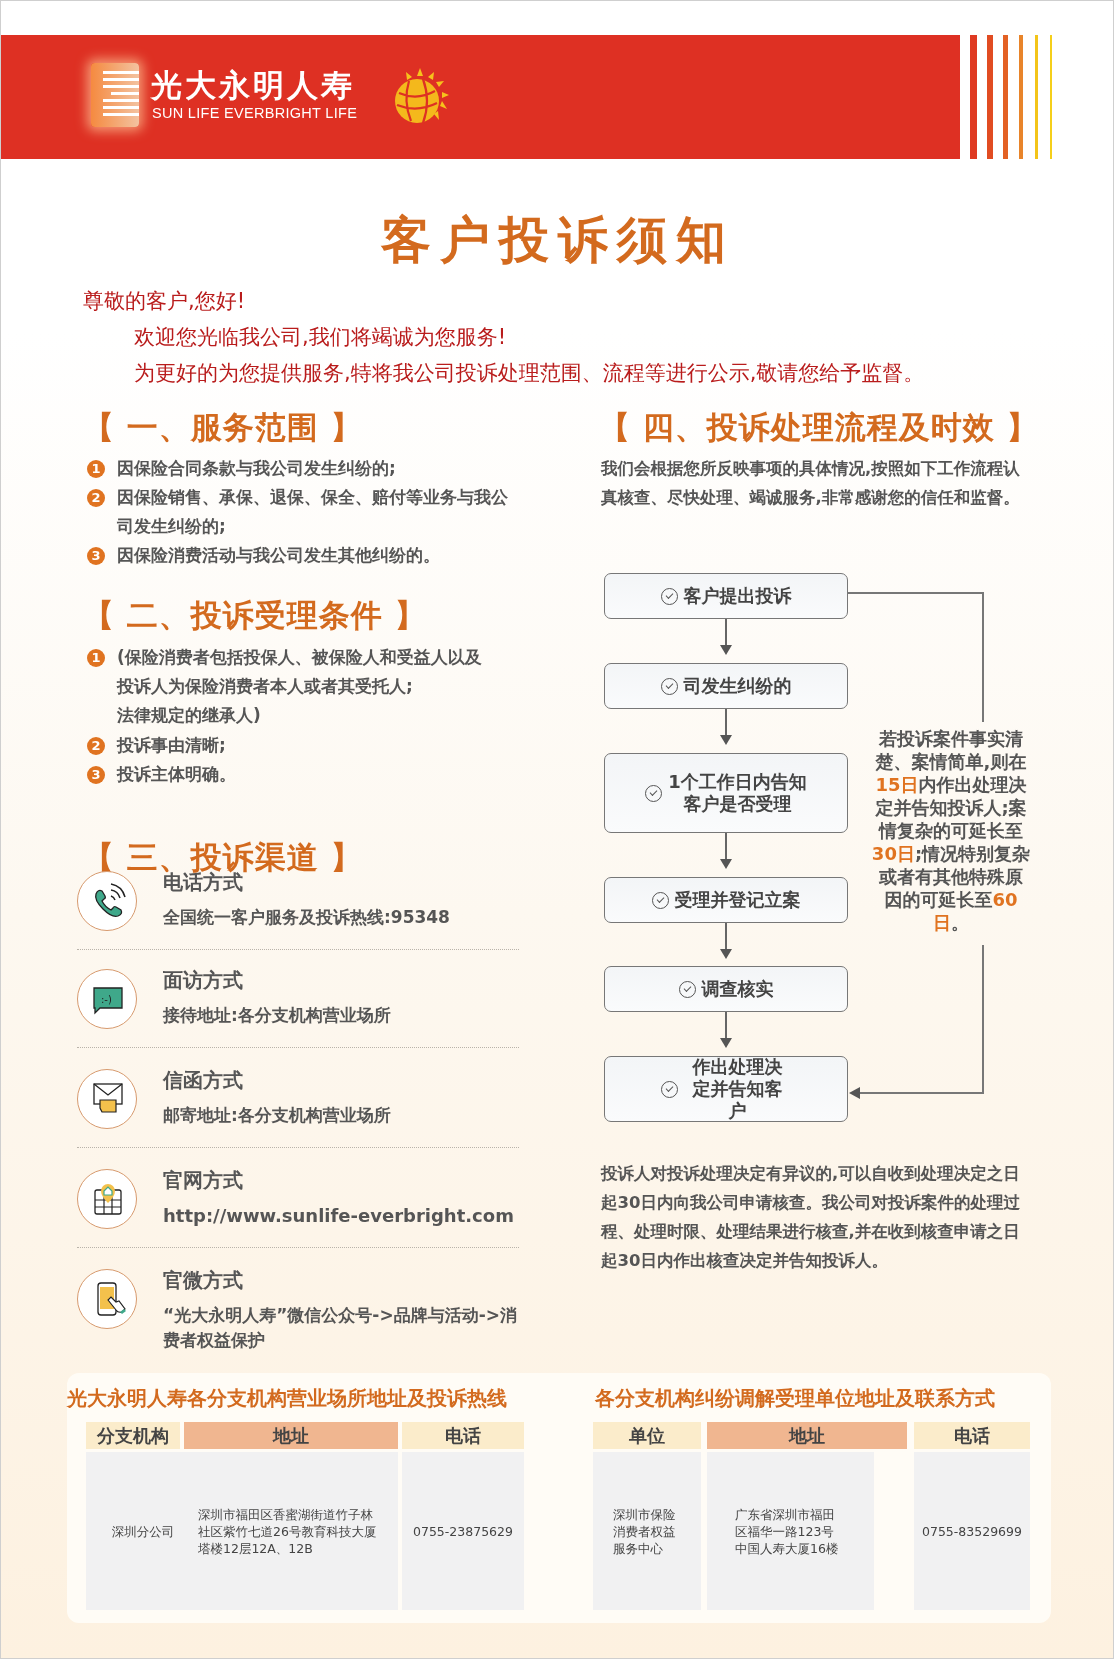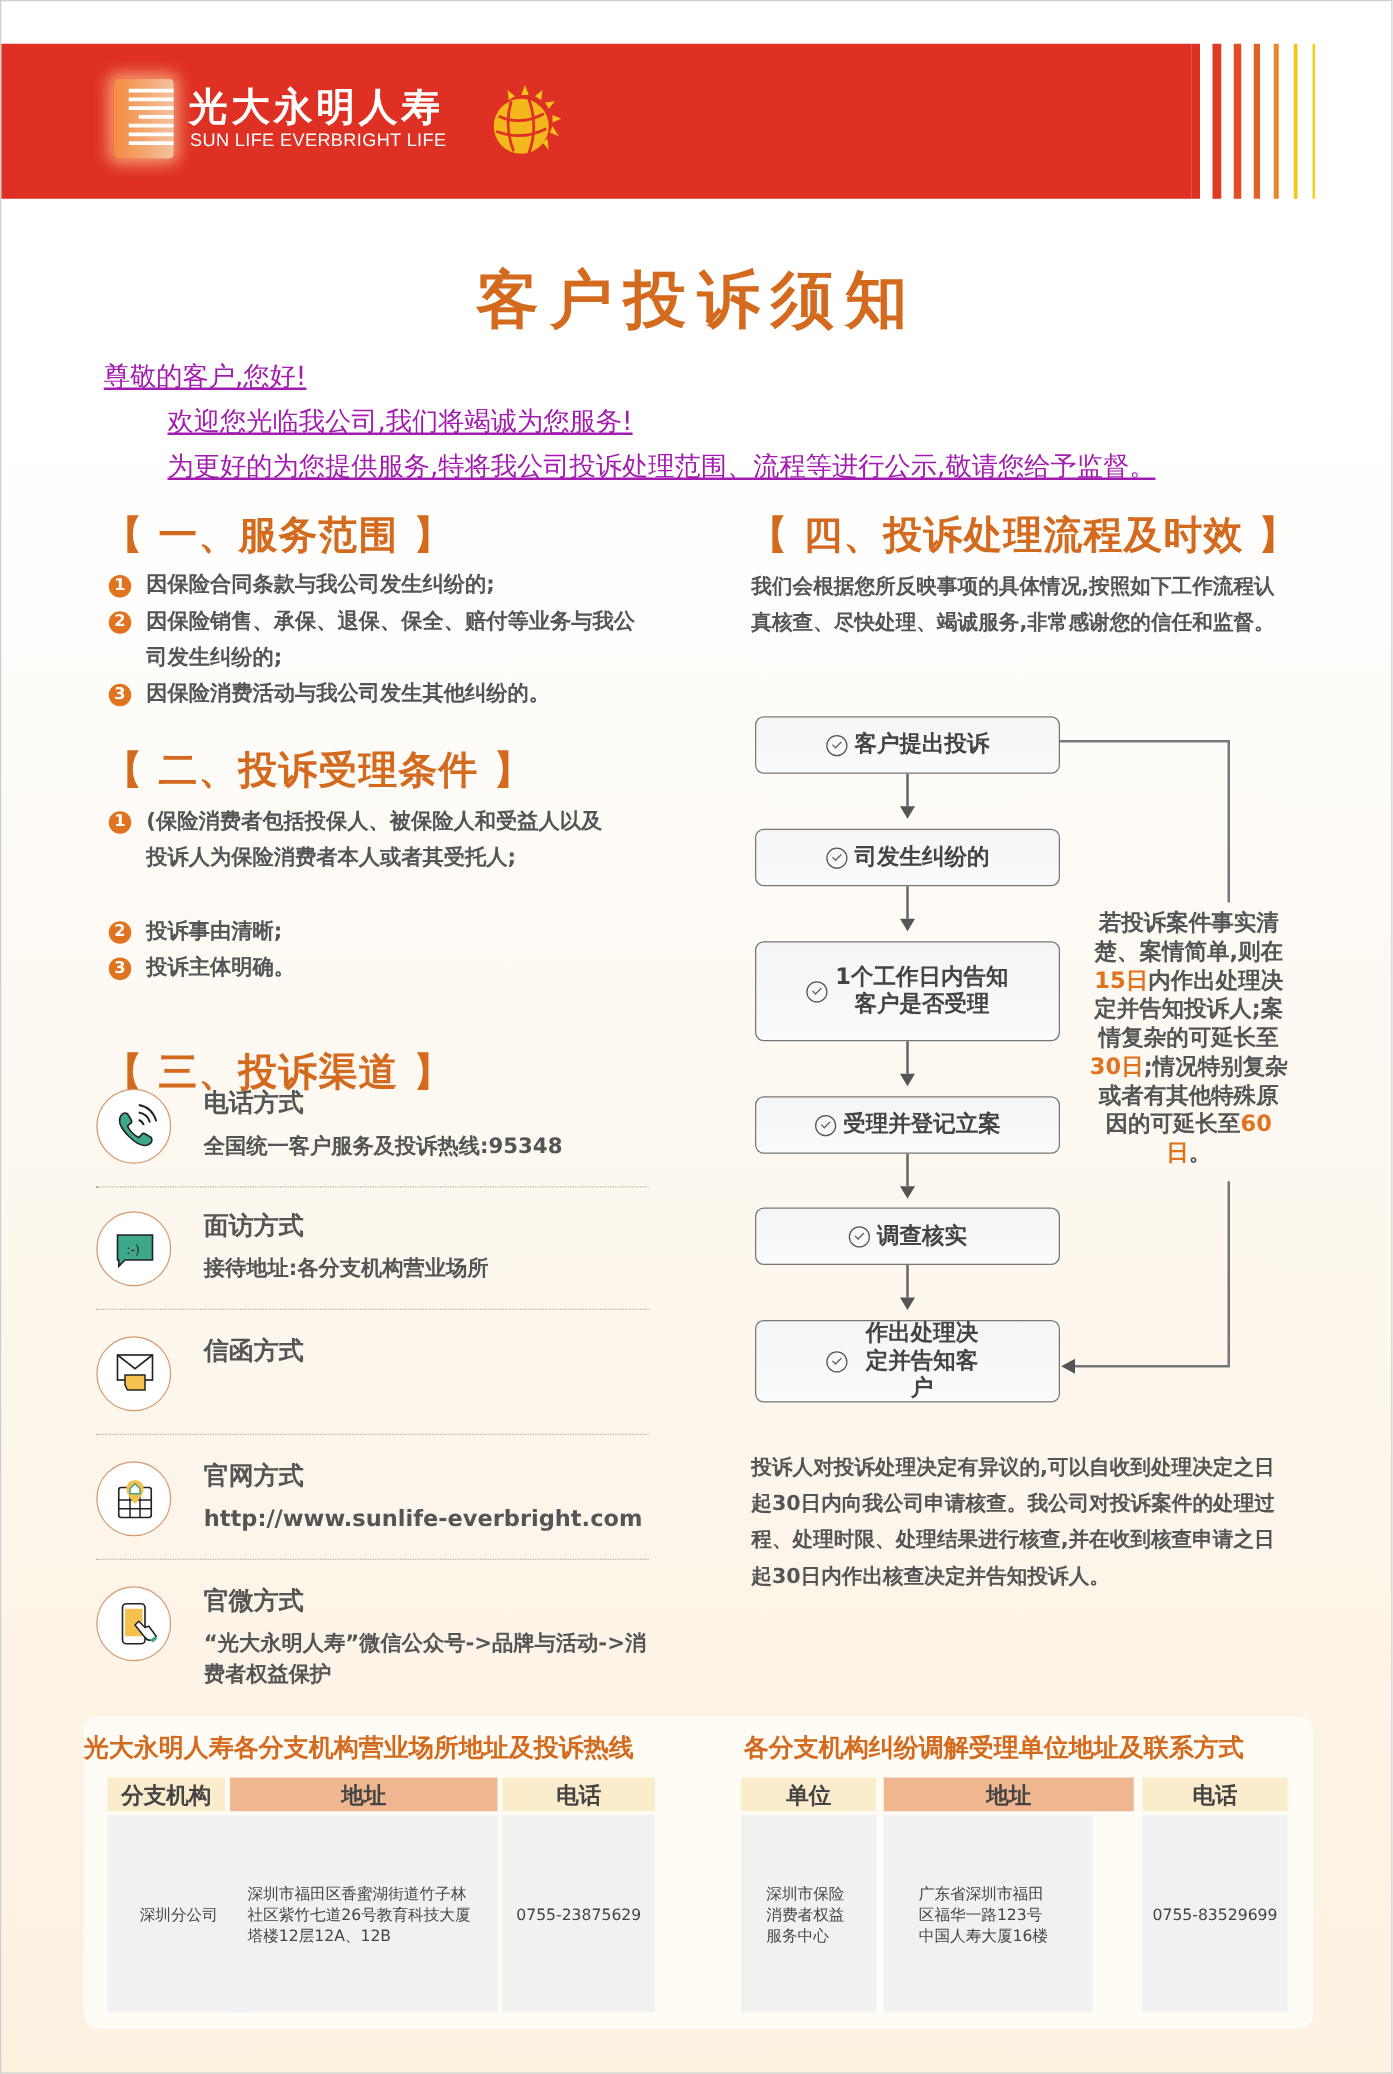--- a/index.html
+++ b/index.html
@@ -38,21 +38,21 @@
     font-family: "Liberation Sans", sans-serif;
   }
   .logo-sun { position: absolute; left: 388px; top: 66px; width: 62px; height: 62px; }
 
   
   .page-title {
     position: absolute; left: 0; width: 1114px; top: 206px; text-align: center;
     font-size: 50px; font-weight: bold; color: #d36a1e; letter-spacing: 9px;
   }
 
-  .greet { position: absolute; font-size: 21px; color: #a21caf; text-decoration: underline; }
+  .greet { position: absolute; font-size: 21px; color: #b91c1c; }
 
   .section-h {
     position: absolute; font-size: 31px; font-weight: bold; color: #d36a1e; letter-spacing: 1px;
     white-space: nowrap;
   }
 
   .list-item { position: absolute; font-size: 17px; font-weight: bold; color: #555; line-height: 29px; }
   .num-badge {
     position: absolute; left: 0; top: 6px; width: 18px; height: 18px; border-radius: 50%;
     background: #e07320; color: #fff; font-size: 13px; line-height: 18px; text-align: center;
@@ -176,20 +176,21 @@
 <div class="list-item" style="left:86px;top:540px;">
   <span class="num-badge">3</span>
   <div style="padding-left:30px">因保险消费活动与我公司发生其他纠纷的。</div>
 </div>
 
 <div class="section-h" style="left:82px;top:594px;">【 二、投诉受理条件 】</div>
 <div class="list-item" style="left:86px;top:642px;">
   <span class="num-badge">1</span>
   <div style="padding-left:30px">(保险消费者包括投保人、被保险人和受益人以及</div>
   <div style="padding-left:30px">投诉人为保险消费者本人或者其受托人;</div>
+  <div style="padding-left:30px">法律规定的继承人)</div>
 </div>
 <div class="list-item" style="left:86px;top:730px;">
   <span class="num-badge">2</span>
   <div style="padding-left:30px">投诉事由清晰;</div>
 </div>
 <div class="list-item" style="left:86px;top:759px;">
   <span class="num-badge">3</span>
   <div style="padding-left:30px">投诉主体明确。</div>
 </div>
 
@@ -221,20 +222,21 @@
 
 <div class="channel" style="top:1066px;height:80px;">
   <div class="channel-icon" style="top:2px">
     <svg width="60" height="60" viewBox="0 0 60 60">
       <rect x="16" y="14" width="28" height="20" fill="#fff" stroke="#222" stroke-width="1.3"></rect>
       <path d="M16 14 l14 11 l14-11" stroke="#222" stroke-width="1.3" fill="none"></path>
       <path d="M22 30 h16 v12 h-14 l-2-4z" fill="#f3c14c" stroke="#222" stroke-width="1.2"></path>
     </svg>
   </div>
   <div class="channel-title" style="top:0">信函方式</div>
+  <div class="channel-detail" style="top:36px">邮寄地址:各分支机构营业场所</div>
 </div>
 <div class="dotted" style="top:1146px"></div>
 
 <div class="channel" style="top:1166px;height:80px;">
   <div class="channel-icon" style="top:2px">
     <svg width="60" height="60" viewBox="0 0 60 60">
       <rect x="17" y="20" width="26" height="24" rx="2" fill="#fff" stroke="#222" stroke-width="1.3"></rect>
       <path d="M17 30 h26 M17 37 h26 M26 20 v24 M34 20 v24" stroke="#222" stroke-width="1.2"></path>
       <path d="M30 14 a7 7 0 0 1 7 7 q0 5-7 12 q-7-7-7-12 a7 7 0 0 1 7-7z" fill="#f3c14c"></path>
       <path d="M26 21 l4-4 l4 4 v4 h-8z" fill="#fff" stroke="#3fa88a" stroke-width="1.2"></path>

